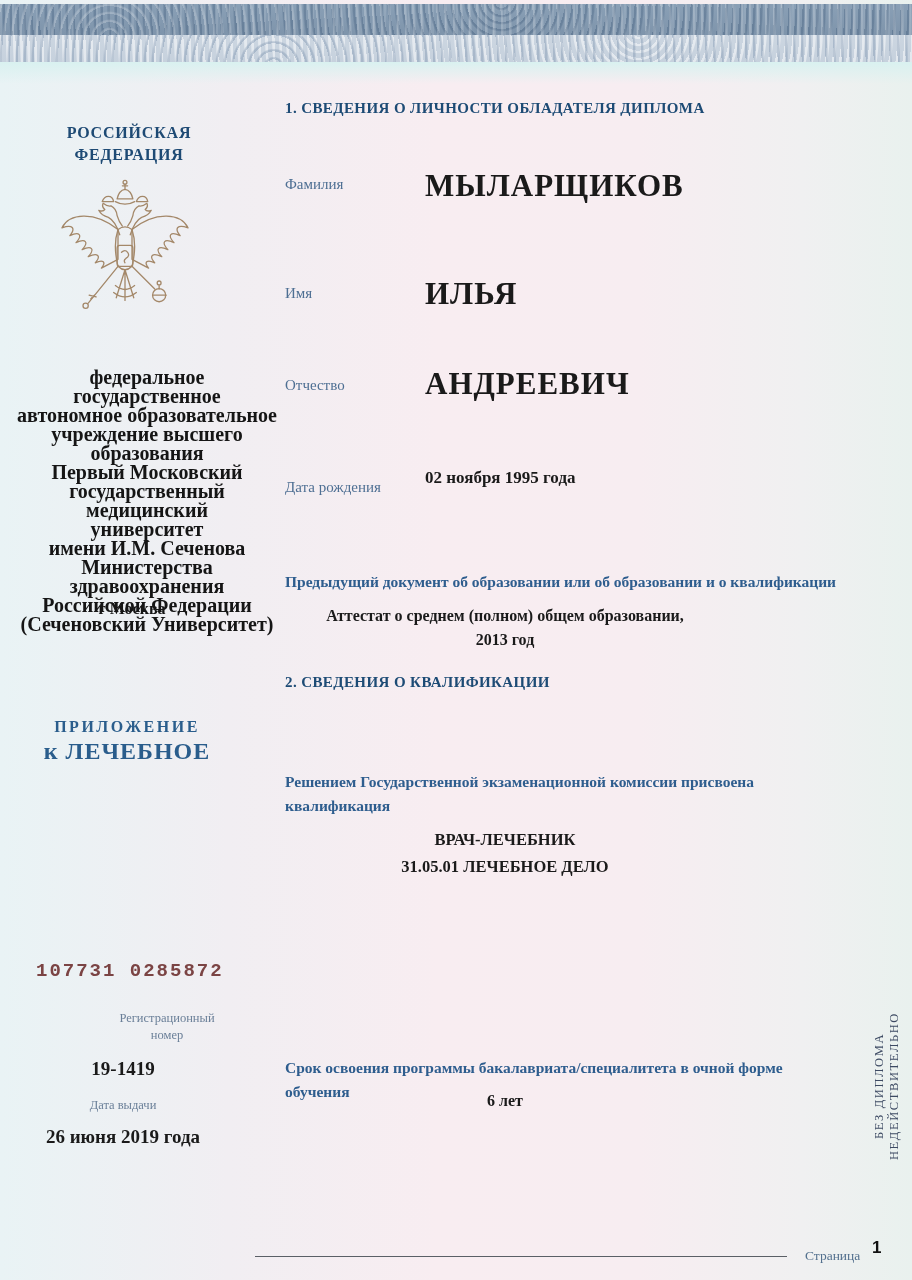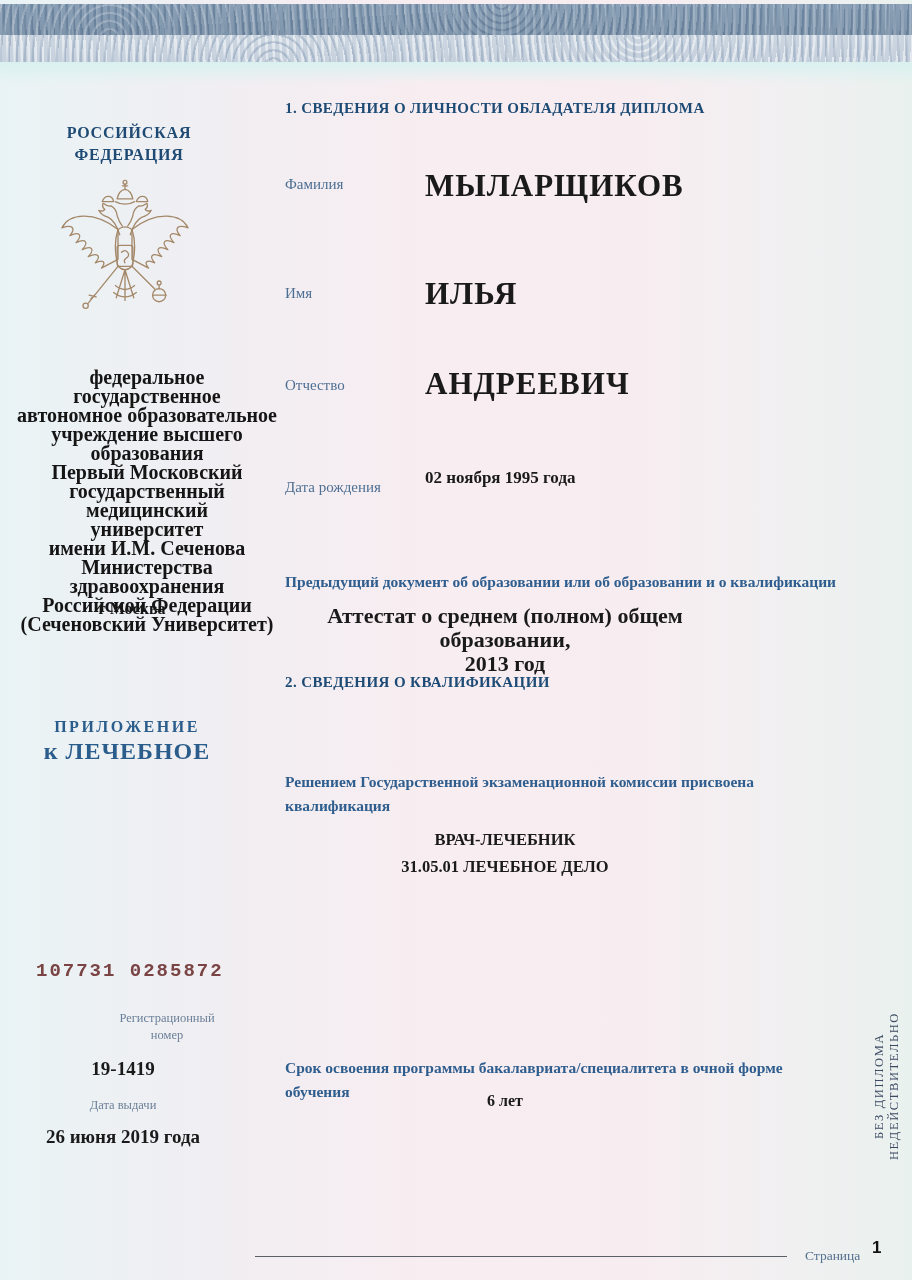--- a/index.html
+++ b/index.html
@@ -63,21 +63,21 @@
   .s1title{left:285px;top:100px;width:600px;}
   .f-surname-l{left:285px;top:176px;}
   .f-surname-v{left:425px;top:168px;font-size:31px;font-weight:600;letter-spacing:1px;}
   .f-name-l{left:285px;top:285px;}
   .f-name-v{left:425px;top:276px;font-size:31px;font-weight:600;letter-spacing:1px;}
   .f-patr-l{left:285px;top:377px;}
   .f-patr-v{left:425px;top:366px;font-size:31px;font-weight:600;letter-spacing:1px;}
   .f-birth-l{left:285px;top:479px;}
   .f-birth-v{left:425px;top:468px;font-size:17px;font-weight:600;}
   .prevlbl{left:285px;top:570px;width:600px;}
-  .prevval{left:285px;top:604px;width:440px;font-size:22px;font-weight:600;line-height:24px;}
+  .prevval{left:285px;top:604px;width:440px;font-size:16px;font-weight:600;line-height:24px;}
   .s2title{left:285px;top:674px;width:600px;}
   .declbl{left:285px;top:770px;width:580px;}
   .qualval{left:285px;top:826px;width:440px;font-size:16.5px;font-weight:700;line-height:27px;}
   .durlbl{left:285px;top:1056px;width:590px;}
   .durval{left:285px;top:1092px;width:440px;font-size:16px;font-weight:700;}
   
   .sec-vert{
     left:770px;top:1078px;width:220px;height:16px;
     transform:rotate(-90deg);
     font-size:12.5px;color:#3d4a63;letter-spacing:1.6px;text-align:center;

